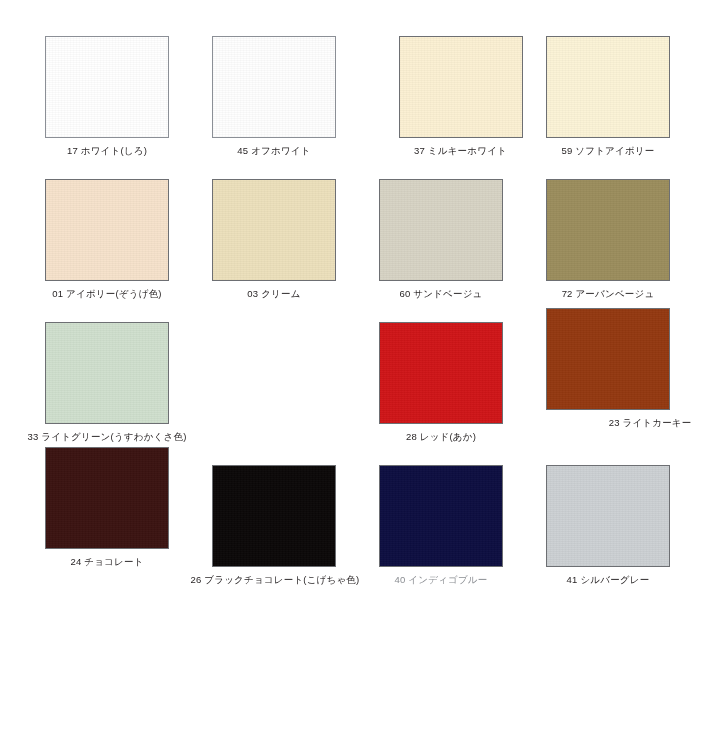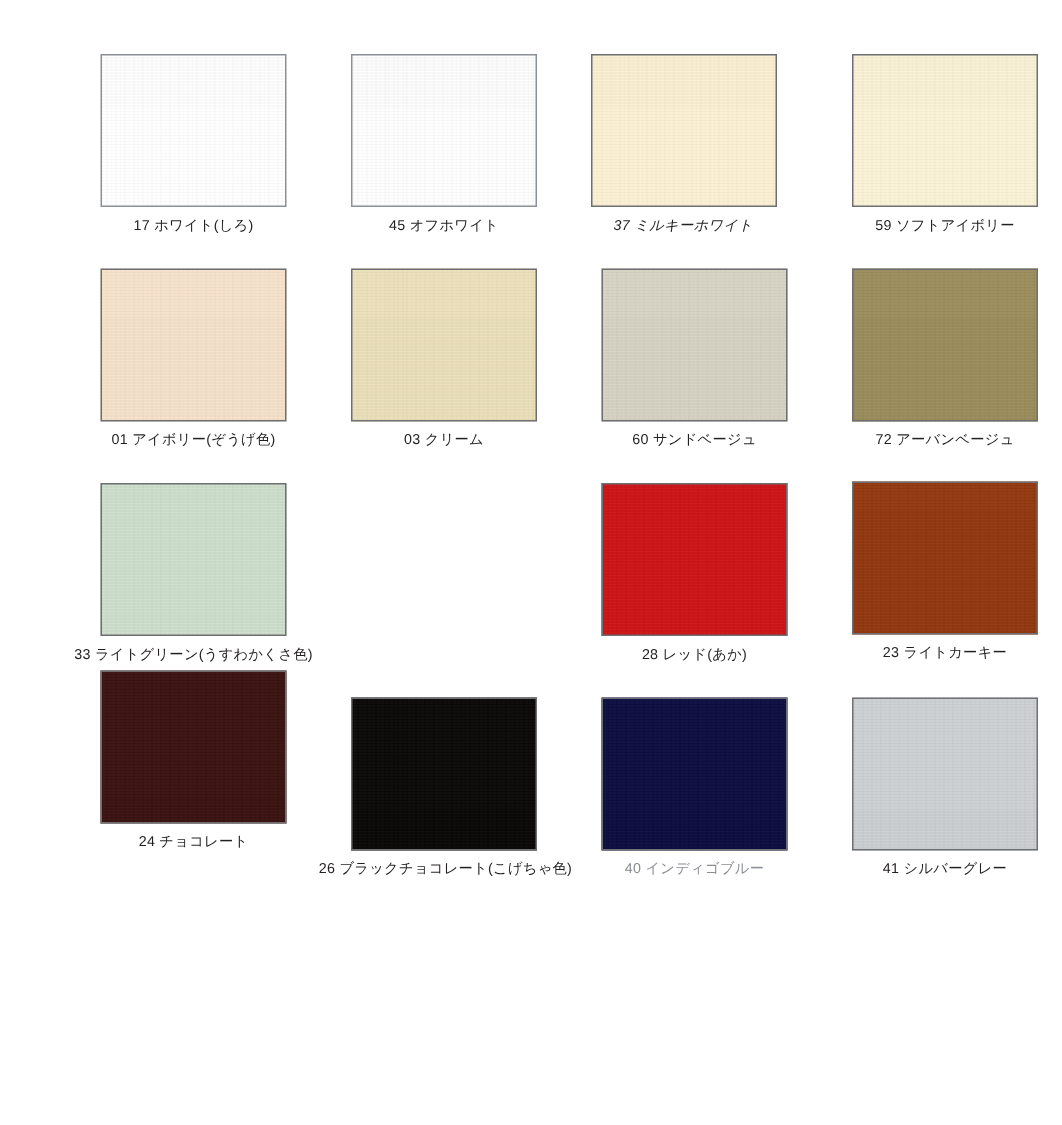--- a/index.html
+++ b/index.html
@@ -20,21 +20,20 @@
     left: 0;
     top: 0;
     width: 708px;
     height: 750px;
   }
 
   .swatch-cell {
     position: absolute;
     width: 167px;
     text-align: center;
-    margin-left: 22px;
   }
 
   .swatch-chip {
     width: 124px;
     height: 102px;
     margin: 0 auto;
     box-sizing: border-box;
     border: 1px solid #8b8f96;
     position: relative;
   }
@@ -72,21 +71,21 @@
 
 <div id="swatch-chart">
     <div class="swatch-cell" style="left: 23.5px; top: 36px;">
       <div class="swatch-chip" style="background: rgb(255, 255, 255); width: 124px; height: 102px;"></div>
       <div class="swatch-label">17 ホワイト(しろ)</div>
     </div>
     <div class="swatch-cell" style="left: 190.5px; top: 36px;">
       <div class="swatch-chip" style="background: rgb(254, 254, 254); width: 124px; height: 102px;"></div>
       <div class="swatch-label">45 オフホワイト</div>
     </div>
-    <div class="swatch-cell" style="left: 350px; top: 36px; font-style: italic;">
+    <div class="swatch-cell" style="left: 377px; top: 36px;">
       <div class="swatch-chip dark-edge" style="background: rgb(251, 240, 210); width: 124px; height: 102px;"></div>
       <div class="swatch-label">37 ミルキーホワイト</div>
     </div>
     <div class="swatch-cell" style="left: 524.5px; top: 36px;">
       <div class="swatch-chip dark-edge" style="background: rgb(251, 243, 214); width: 124px; height: 102px;"></div>
       <div class="swatch-label">59 ソフトアイボリー</div>
     </div>
     <div class="swatch-cell" style="left: 23.5px; top: 179px;">
       <div class="swatch-chip dark-edge" style="background: rgb(246, 226, 203); width: 124px; height: 102px;"></div>
       <div class="swatch-label">01 アイボリー(ぞうげ色)</div>
@@ -104,21 +103,21 @@
       <div class="swatch-label">72 アーバンベージュ</div>
     </div>
     <div class="swatch-cell" style="left: 23.5px; top: 322px;">
       <div class="swatch-chip dark-edge" style="background: rgb(207, 223, 205); width: 124px; height: 102px;"></div>
       <div class="swatch-label">33 ライトグリーン(うすわかくさ色)</div>
     </div>
     <div class="swatch-cell" style="left: 357.5px; top: 322px;">
       <div class="swatch-chip dark-edge" style="background: rgb(207, 20, 23); width: 124px; height: 102px;"></div>
       <div class="swatch-label">28 レッド(あか)</div>
     </div>
-    <div class="swatch-cell" style="left: 524.5px; top: 321px;">
+    <div class="swatch-cell" style="left: 524.5px; top: 308px; text-align: right;">
       <div class="swatch-chip dark-edge" style="background: rgb(147, 56, 15); width: 124px; height: 102px;"></div>
       <div class="swatch-label">23 ライトカーキー</div>
     </div>
     <div class="swatch-cell" style="left: 23.5px; top: 447px; text-align: center;">
       <div class="swatch-chip dark-edge" style="background: rgb(58, 18, 16); width: 124px; height: 102px;"></div>
       <div class="swatch-label">24 チョコレート</div>
     </div>
     <div class="swatch-cell" style="left: 190.5px; top: 465px;">
       <div class="swatch-chip dark-edge" style="background: rgb(10, 7, 7); width: 124px; height: 102px;"></div>
       <div class="swatch-label">26 ブラックチョコレート(こげちゃ色)</div>

